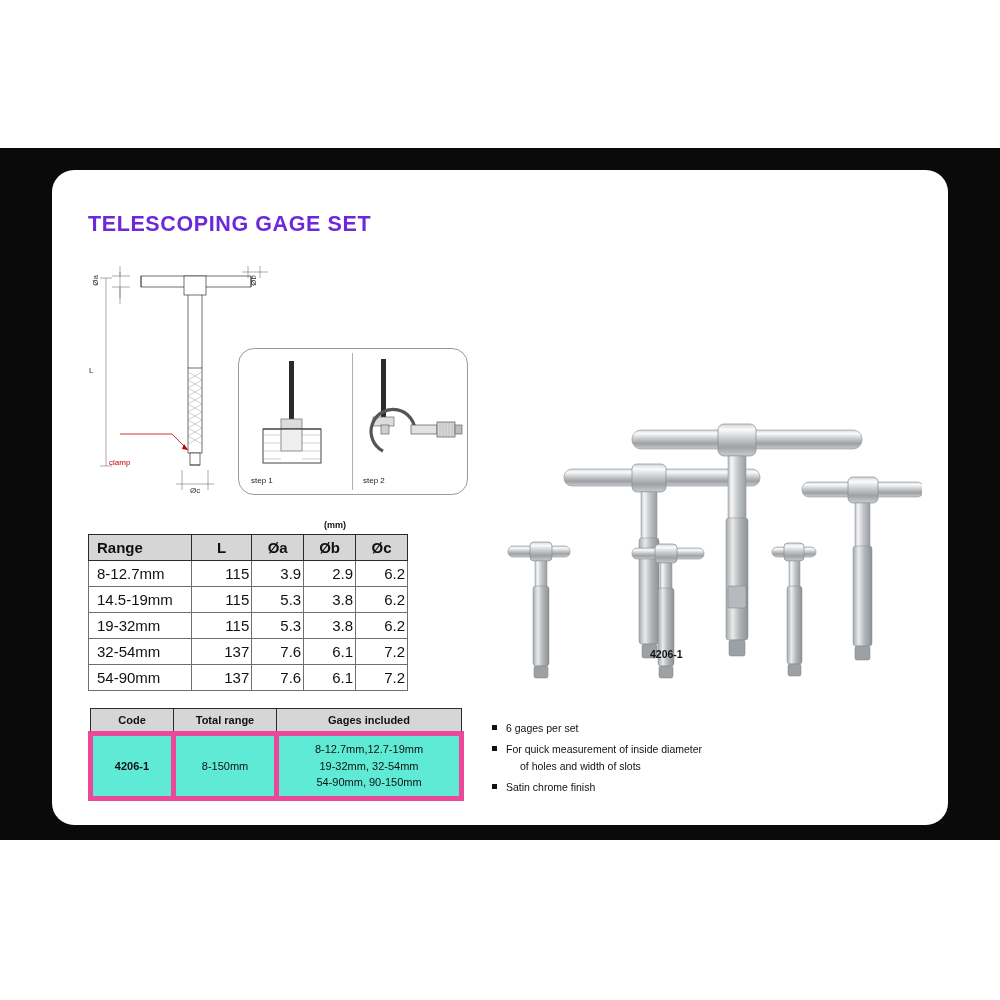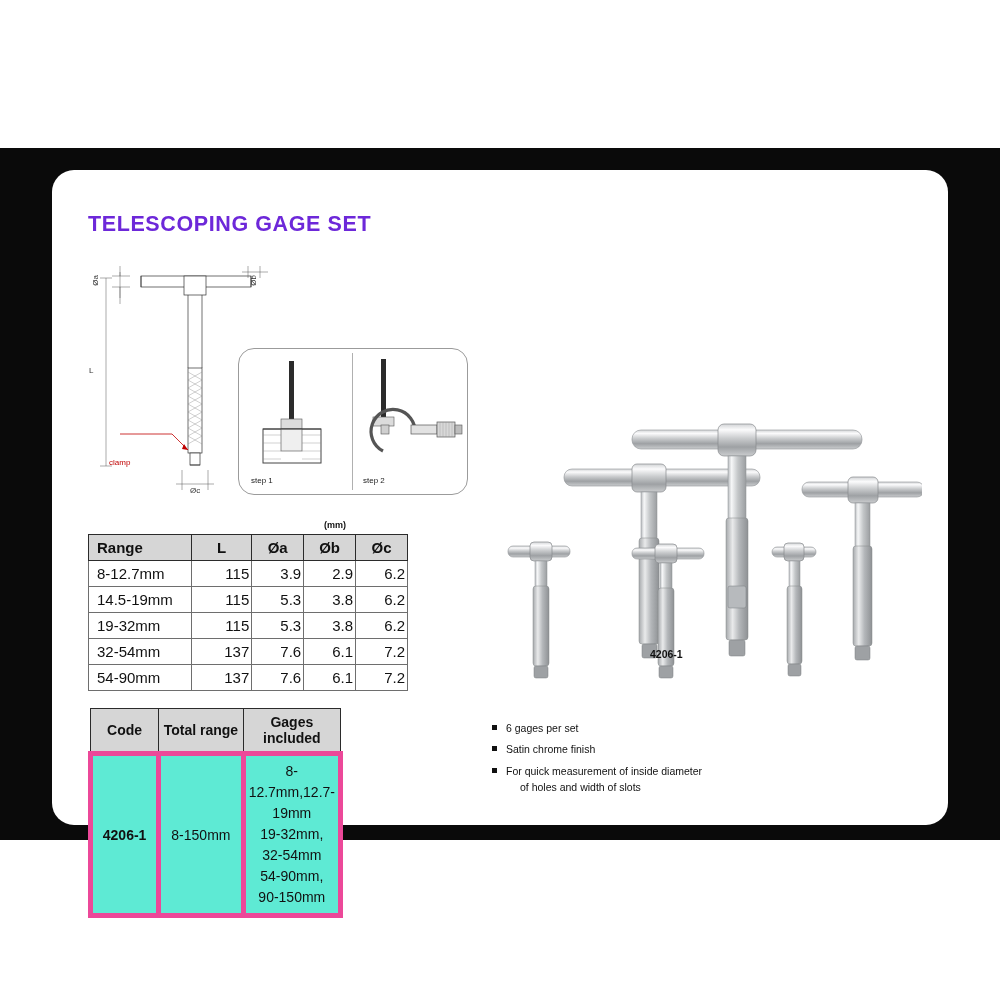--- a/index.html
+++ b/index.html
@@ -127,23 +127,23 @@
     text-align: right;
     background: #fff;
   }
   table.spec td.range { text-align: left; padding-left: 8px; margin-top: 29px; }
 
   
   table.code {
     position: absolute;
     left: 36px;
     top: 538px;
-    width: 255px;
+    width: 376px;
     border-collapse: collapse;
-    font-size: 14px;
+    font-size: 11px;
     color: #111;
     padding-left: 8px;
   }
   table.code th {
     background: #d6d6d6;
     border: 1px solid #2b2b2b;
     font-weight: bold;
     padding: 5px 3px;
     text-align: center;
   }
@@ -477,23 +477,23 @@
 
     <div class="partno">4206-1</div>
 
     <div class="bullets">
       <div class="row">
         <span class="sq"></span>
         <span>6 gages per set</span>
       </div>
       <div class="row">
         <span class="sq"></span>
-        <span>Satin chrome finish</span>
+        <span>For quick measurement of inside diameter</span>
+        <div class="sub">of holes and width of slots</div>
       </div>
       <div class="row">
         <span class="sq"></span>
-        <span>For quick measurement of inside diameter</span>
-        <div class="sub">of holes and width of slots</div>
+        <span>Satin chrome finish</span>
       </div>
     </div>
 
   </div>
 </div>
 
 </body></html>

